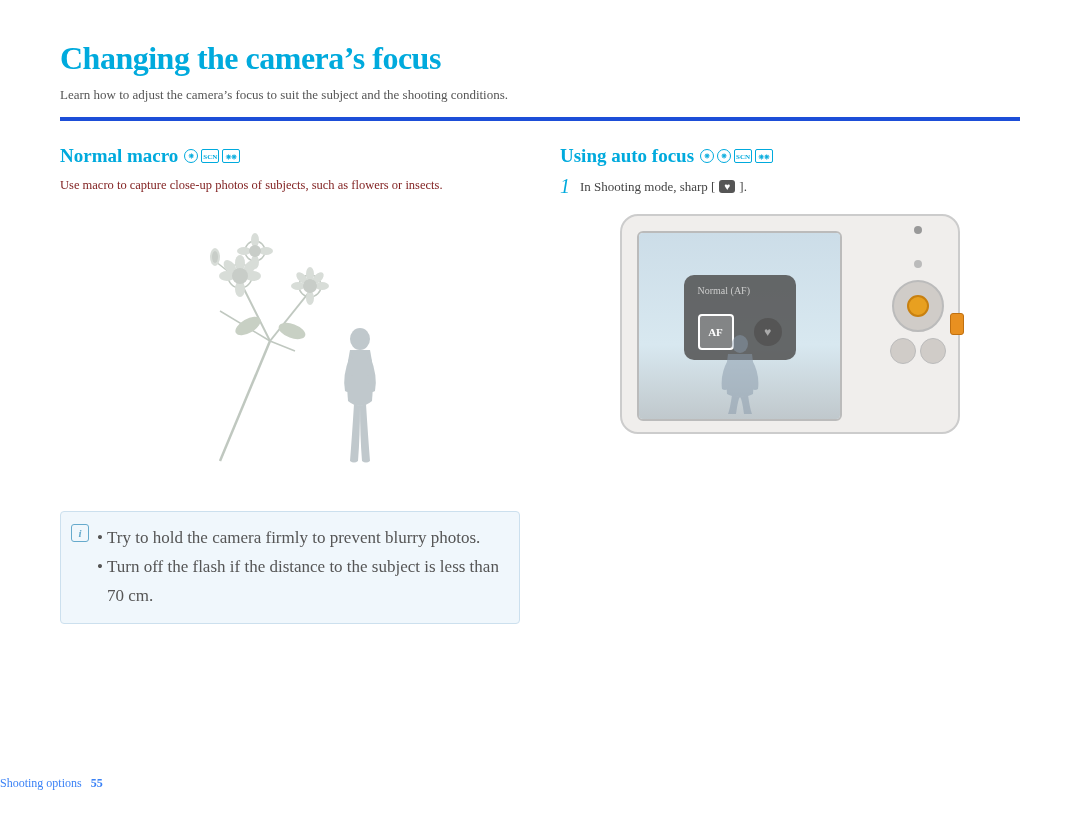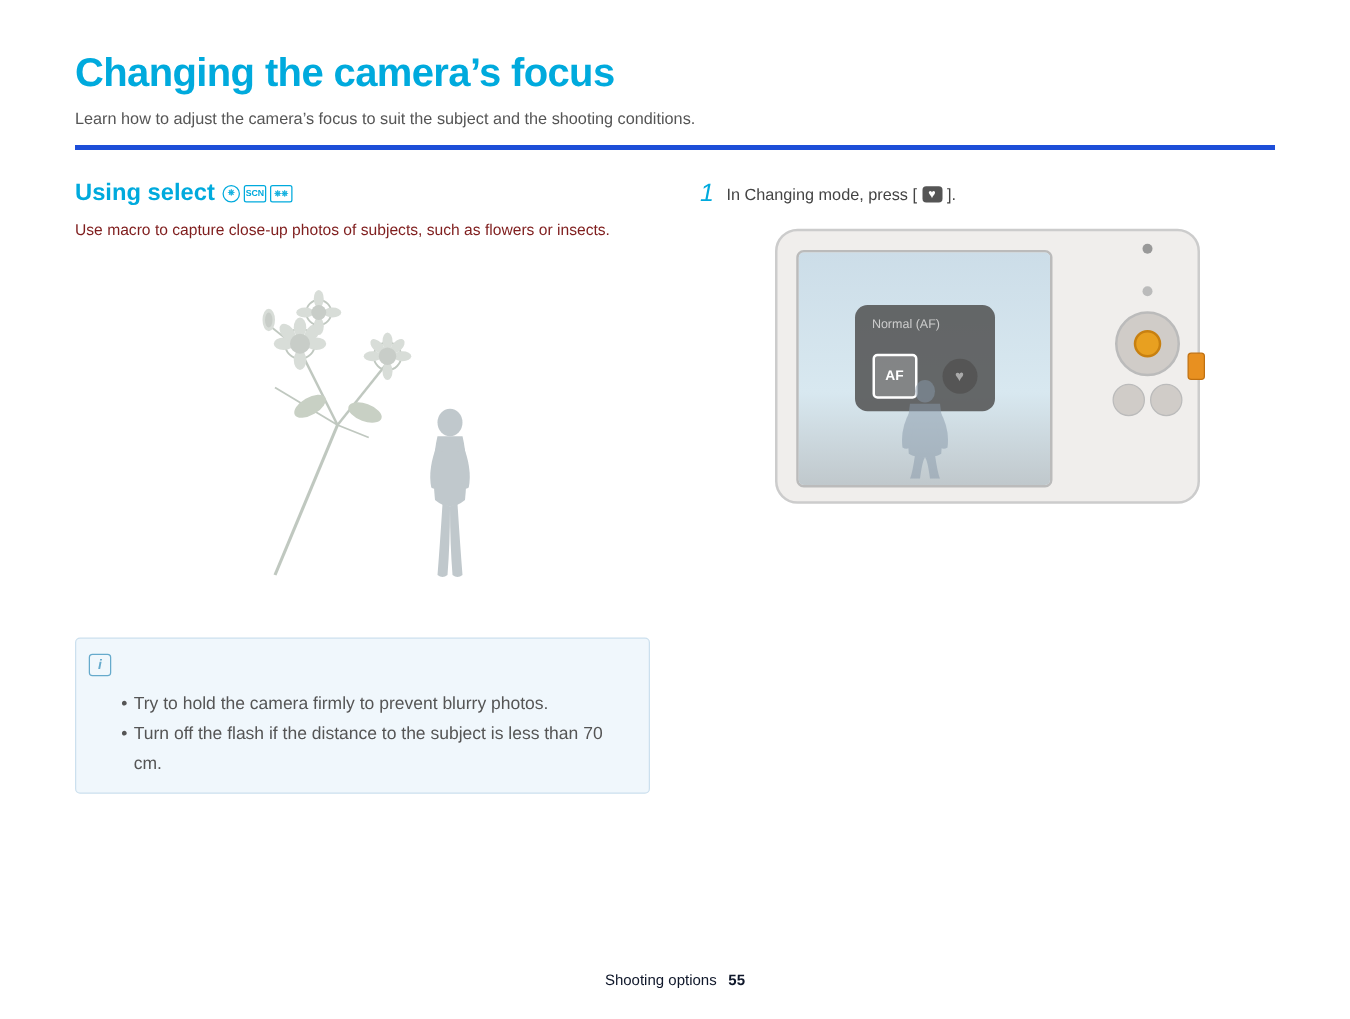--- a/index.html
+++ b/index.html
@@ -10,20 +10,21 @@
       height: 815px;
       overflow: hidden;
       position: relative;
     }
 
     .page {
       padding: 40px 60px 30px 60px;
       width: 100%;
       height: 100%;
       position: relative;
+      font-family: Liberation Serif, serif;
     }
 
     .page-title {
       font-size: 32px;
       font-weight: bold;
       color: #00aadd;
       margin-bottom: 10px;
       letter-spacing: -0.5px;
     }
 
@@ -283,68 +284,67 @@
       display: flex;
       align-items: center;
       justify-content: center;
       font-size: 11px;
       color: #66aacc;
       font-style: italic;
       font-weight: bold;
     }
 
     .note-text {
-      font-size: 14px;
+      font-size: 17px;
       color: #555;
       line-height: 1.7;
-      margin-top: 28px;
     }
 
     .note-text li {
       list-style: none;
       padding-left: 10px;
       position: relative;
     }
 
     .note-text li::before {
       content: '•';
       position: absolute;
       left: 0;
     }
 
     
     .page-footer {
       position: absolute;
       bottom: 24px;
       left: 0;
       right: 0;
-      text-align: center;
+      text-align: left;
       font-size: 12px;
-      color: #0f172a;
+      color: #3b82f6;
     }
 
     
     .flower-illustration {
       width: 300px;
       height: 260px;
     }
   </style>
 </head>
 <body>
 
 <div class="page">
 
   <h1 class="page-title">Changing the camera’s focus</h1>
   <p class="page-subtitle">Learn how to adjust the camera’s focus to suit the subject and the shooting conditions.</p>
 
   <div class="content-columns">
 
     <div class="col">
       <div class="section-title">
-        <span>Using select</span>
+        <span>Normal macro</span>
         <span class="mode-icon">
           <span class="icon-badge-small">⎈</span>
           <span class="icon-badge">SCN</span>
           <span class="icon-badge">⎈⎈</span>
         </span>
       </div>
       <p class="section-desc">Use macro to capture close-up photos of subjects, such as flowers or insects.</p>
 
       <div class="macro-illustration">
         <svg class="flower-illustration" viewBox="0 0 300 260" xmlns="http://www.w3.org/2000/svg">
@@ -406,24 +406,33 @@
       <div class="note-box">
         <div class="note-icon">i</div>
         <ul class="note-text">
           <li>Try to hold the camera firmly to prevent blurry photos.</li>
           <li>Turn off the flash if the distance to the subject is less than 70 cm.</li>
         </ul>
       </div>
     </div>
 
     <div class="col">
+      <div class="section-title">
+        <span>Using auto focus</span>
+        <span class="mode-icon">
+          <span class="icon-badge-small">⎈</span>
+          <span class="icon-badge-small">⎈</span>
+          <span class="icon-badge">SCN</span>
+          <span class="icon-badge">⎈⎈</span>
+        </span>
+      </div>
 
       <div class="step-text">
         <span class="step-number">1</span>
-        <span>In Changing mode, press [</span>
+        <span>In Shooting mode, sharp [</span>
         <span style="display:inline-block;background:#555;color:white;border-radius:3px;padding:1px 5px;font-size:10px;font-weight:bold;">♥</span>
         <span>].</span>
       </div>
 
       <div style="display:flex; justify-content:center; margin-top:8px;">
         <div class="camera-back">
 
           <div class="camera-screen">
             <div class="screen-content">
 

